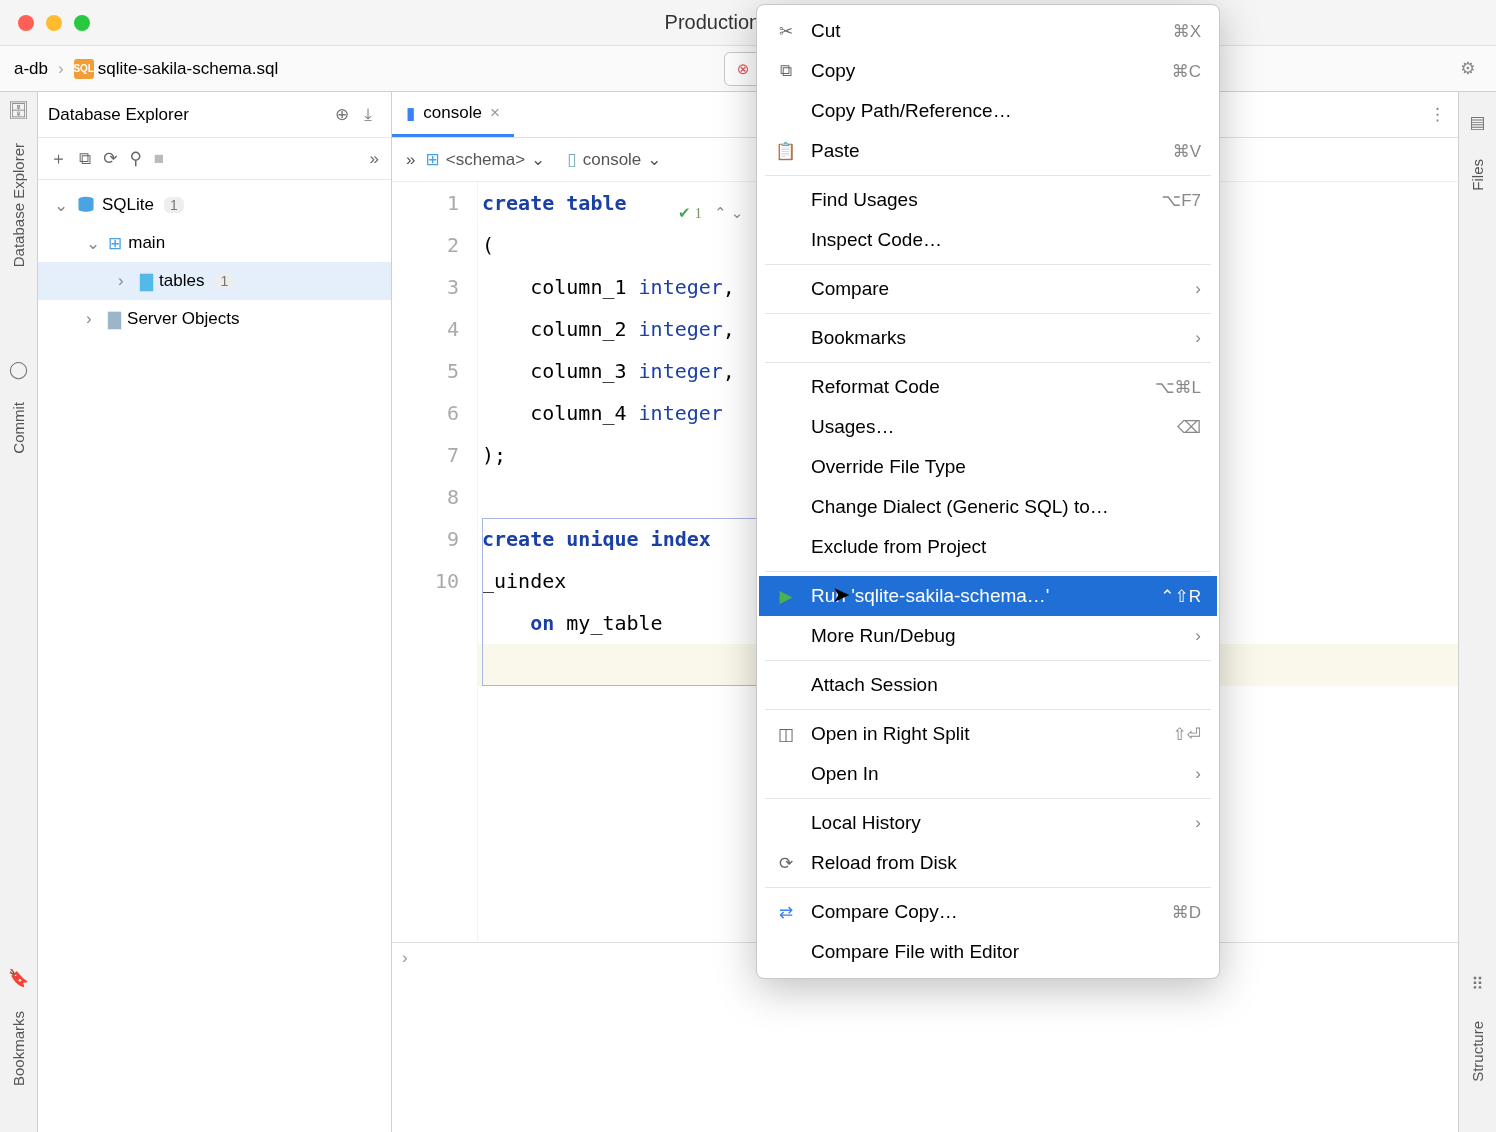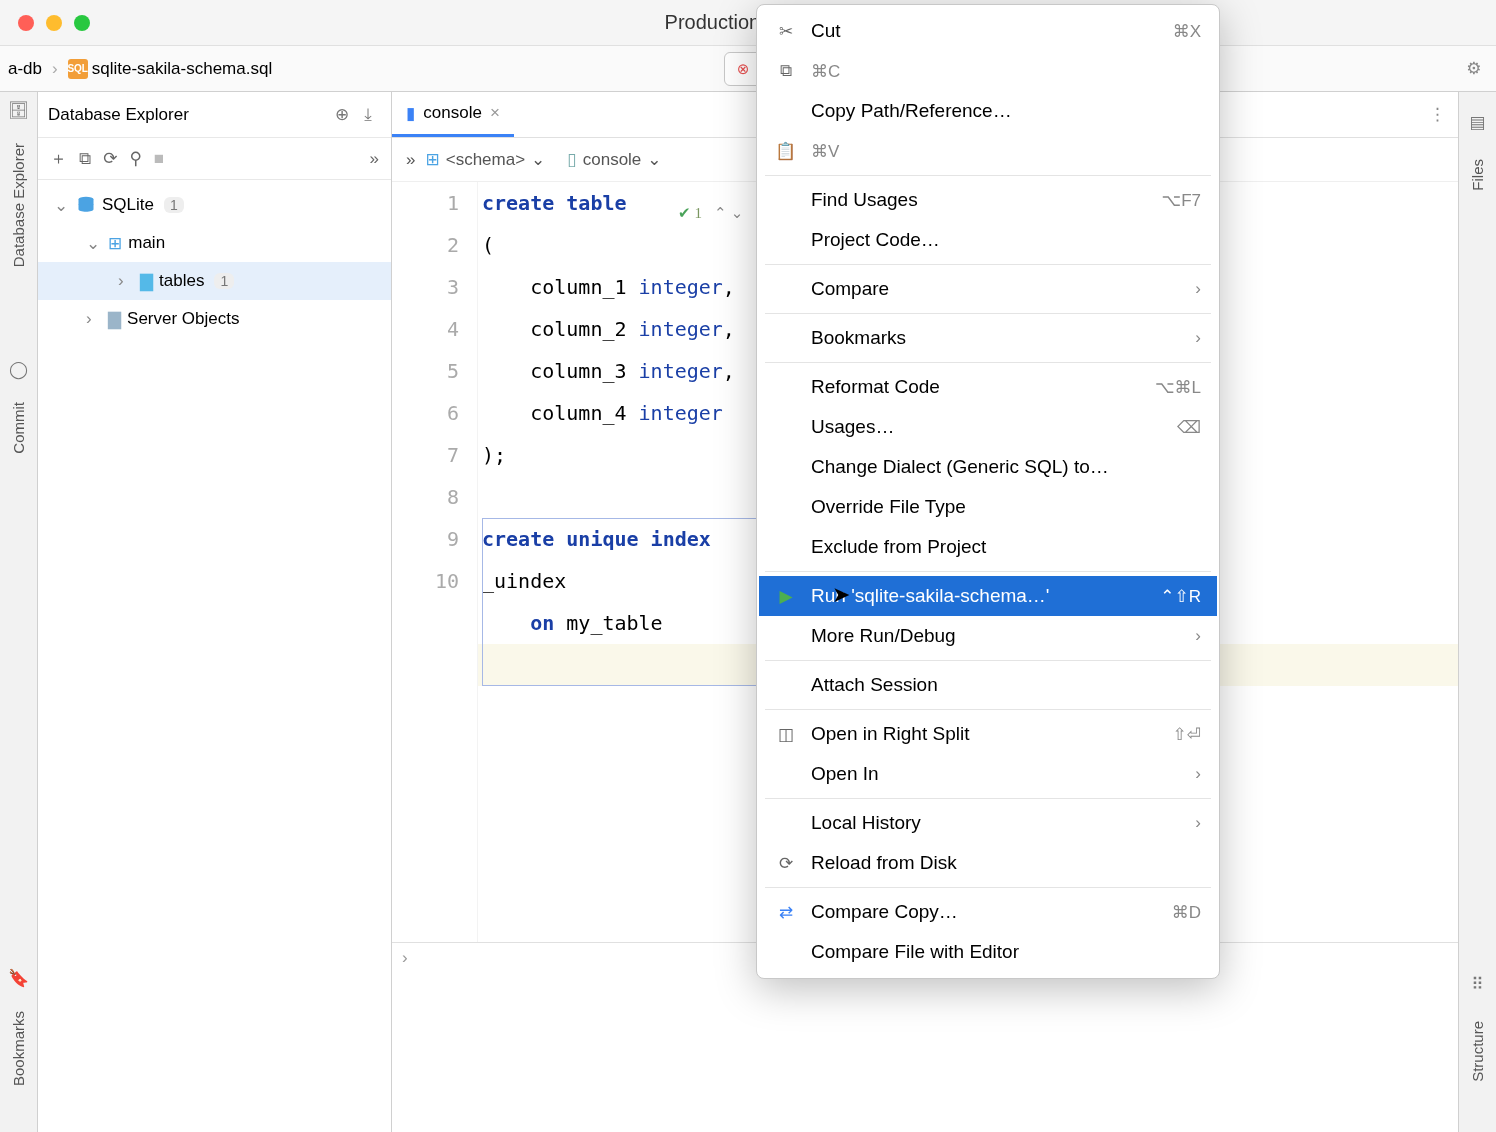--- a/index.html
+++ b/index.html
@@ -8,21 +8,21 @@
 
 .titlebar { height: 46px; display: flex; align-items: center; background: #f5f5f5; border-bottom: 1px solid #e0e0e0; }
 .traffic { display: flex; gap: 12px; padding-left: 18px; }
 .dot { width: 16px; height: 16px; border-radius: 50%; }
 .dot.red { background: #ff5f57; }
 .dot.yellow { background: #febc2e; }
 .dot.green { background: #28c840; }
 .title { flex: 1; text-align: center; font-size: 20px; color: #333; font-weight: 400; }
 
 
-.navbar { height: 46px; display: flex; align-items: center; background: #fafafa; border-bottom: 1px solid #d0d0d0; padding: 0 8px; gap: 10px; }
+.navbar { height: 46px; display: flex; align-items: center; background: #fafafa; border-bottom: 1px solid #d0d0d0; padding: 0 14px; gap: 10px; }
 .breadcrumb { display: flex; align-items: center; gap: 6px; min-width: 0; }
 .crumb { display: flex; align-items: center; gap: 4px; white-space: nowrap; }
 .crumb-icon.sql { width: 20px; height: 20px; background: #f29e38; border-radius: 3px; display:flex; align-items:center; justify-content:center; color:#fff; font-size:10px; font-weight:bold;}
 .chevron { color: #aaa; margin: 0 4px; }
 .run-dropdown { display: flex; align-items: center; border: 1px solid #c8c8c8; border-radius: 6px; height: 34px; padding: 0 12px; gap: 8px; background: #fff; margin-left: auto;}
 .play { color: #4caf50; font-size: 20px; margin-left: 10px;}
 .gear { color: #888; margin-left: auto; width: 28px; text-align: center;}
 
 
 .main { display: flex; height: calc(1132px - 92px); }
@@ -248,39 +248,41 @@
 </div>
 
 <div class="ctx">
   <div class="mi">
       <span class="mic">✂</span>
       <span class="lbl">Cut</span>
       <span class="sc">⌘X</span>
     </div>
   <div class="mi">
       <span class="mic">⧉</span>
+      <span class="lbl">Copy</span>
       <span class="sc">⌘C</span>
     </div>
   <div class="mi">
       <span class="mic"></span>
       <span class="lbl">Copy Path/Reference…</span>
     </div>
   <div class="mi">
       <span class="mic">📋</span>
+      <span class="lbl">Paste</span>
       <span class="sc">⌘V</span>
     </div>
   <div class="sep"></div>
   <div class="mi">
       <span class="mic"></span>
       <span class="lbl">Find Usages</span>
       <span class="sc">⌥F7</span>
     </div>
   <div class="mi">
       <span class="mic"></span>
-      <span class="lbl">Project Code…</span>
+      <span class="lbl">Inspect Code…</span>
     </div>
   <div class="sep"></div>
   <div class="mi">
       <span class="mic"></span>
       <span class="lbl">Compare</span>
       <span class="sub">›</span>
     </div>
   <div class="sep"></div>
   <div class="mi">
       <span class="mic"></span>
@@ -293,25 +295,25 @@
       <span class="lbl">Reformat Code</span>
       <span class="sc">⌥⌘L</span>
     </div>
   <div class="mi">
       <span class="mic"></span>
       <span class="lbl">Usages…</span>
       <span class="sc">⌫</span>
     </div>
   <div class="mi">
       <span class="mic"></span>
+      <span class="lbl">Override File Type</span>
+    </div>
+  <div class="mi">
+      <span class="mic"></span>
       <span class="lbl">Change Dialect (Generic SQL) to…</span>
-    </div>
-  <div class="mi">
-      <span class="mic"></span>
-      <span class="lbl">Override File Type</span>
     </div>
   <div class="mi">
       <span class="mic"></span>
       <span class="lbl">Exclude from Project</span>
     </div>
   <div class="sep"></div>
   <div class="mi selected">
       <span class="mic" style="color:#4caf50">▶</span>
       <span class="lbl">Run 'sqlite-sakila-schema…'</span>
       <span class="sc">⌃⇧R</span>

